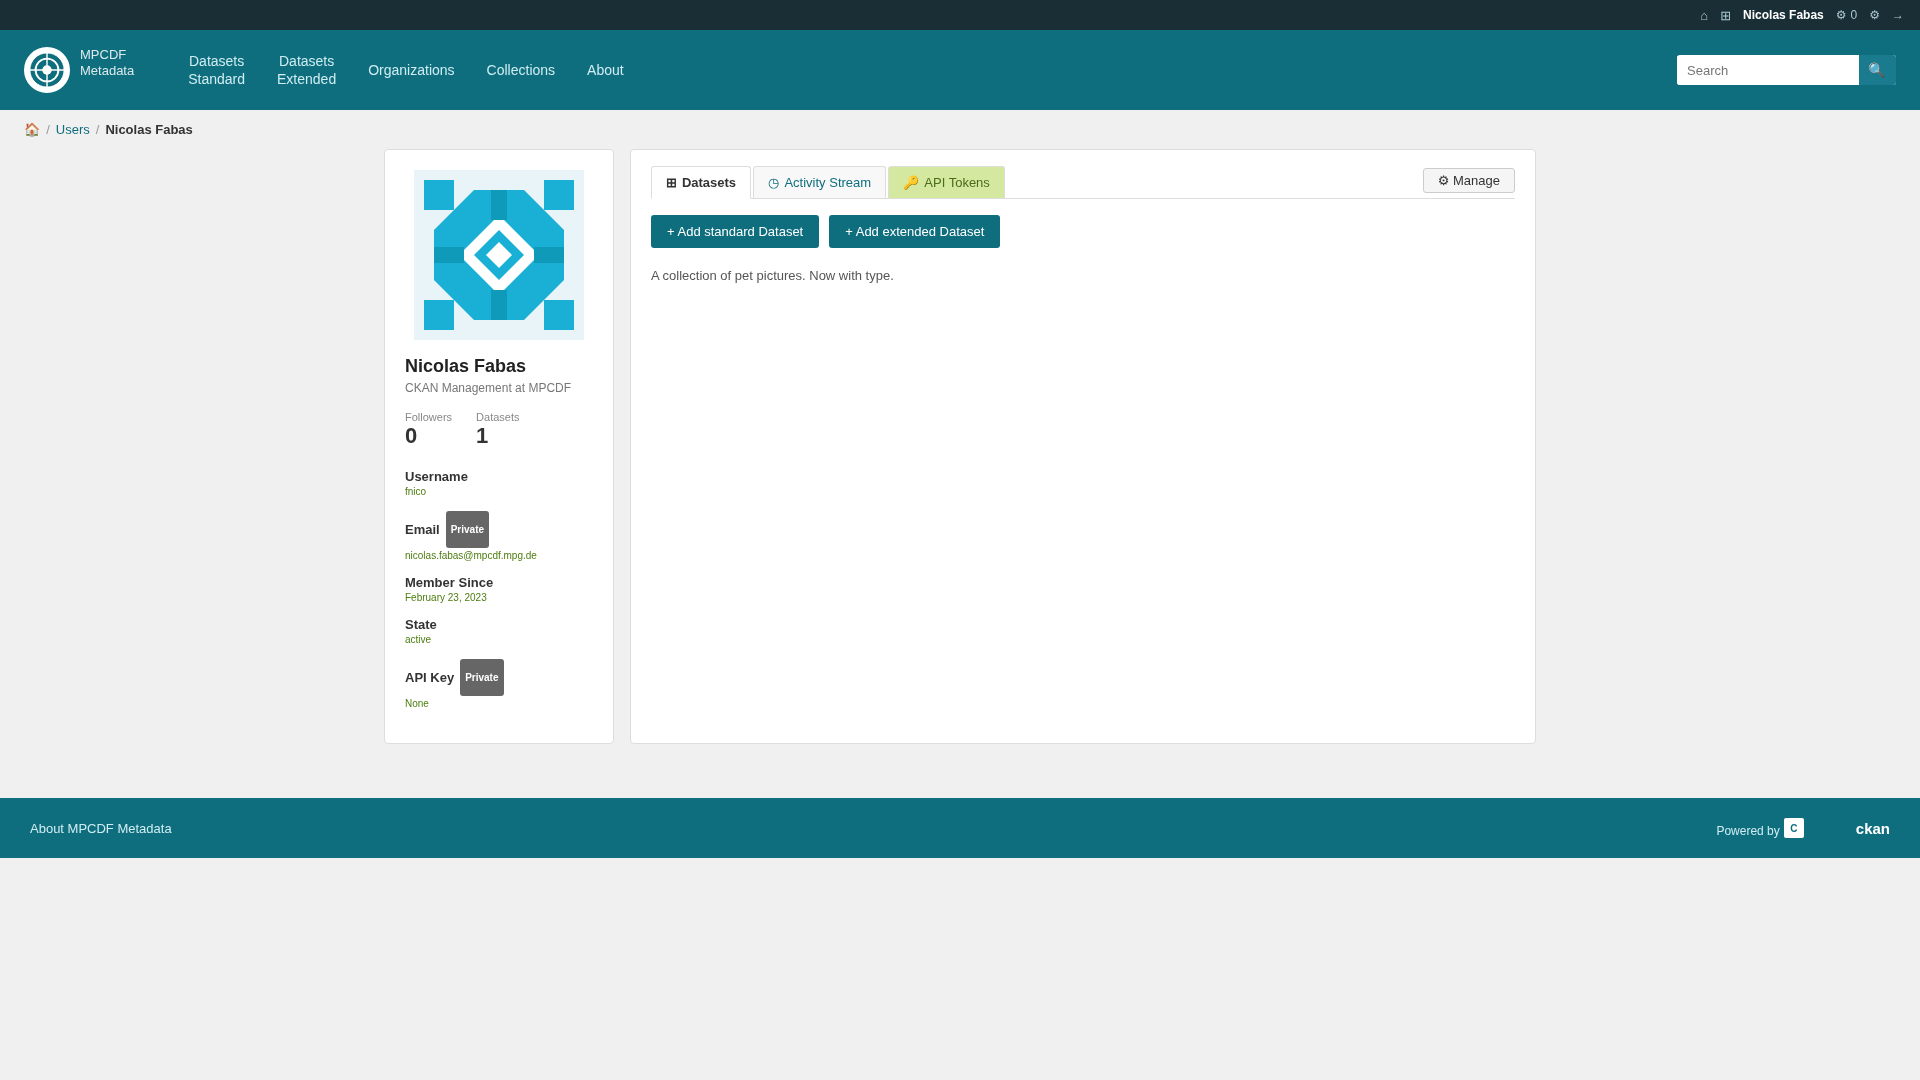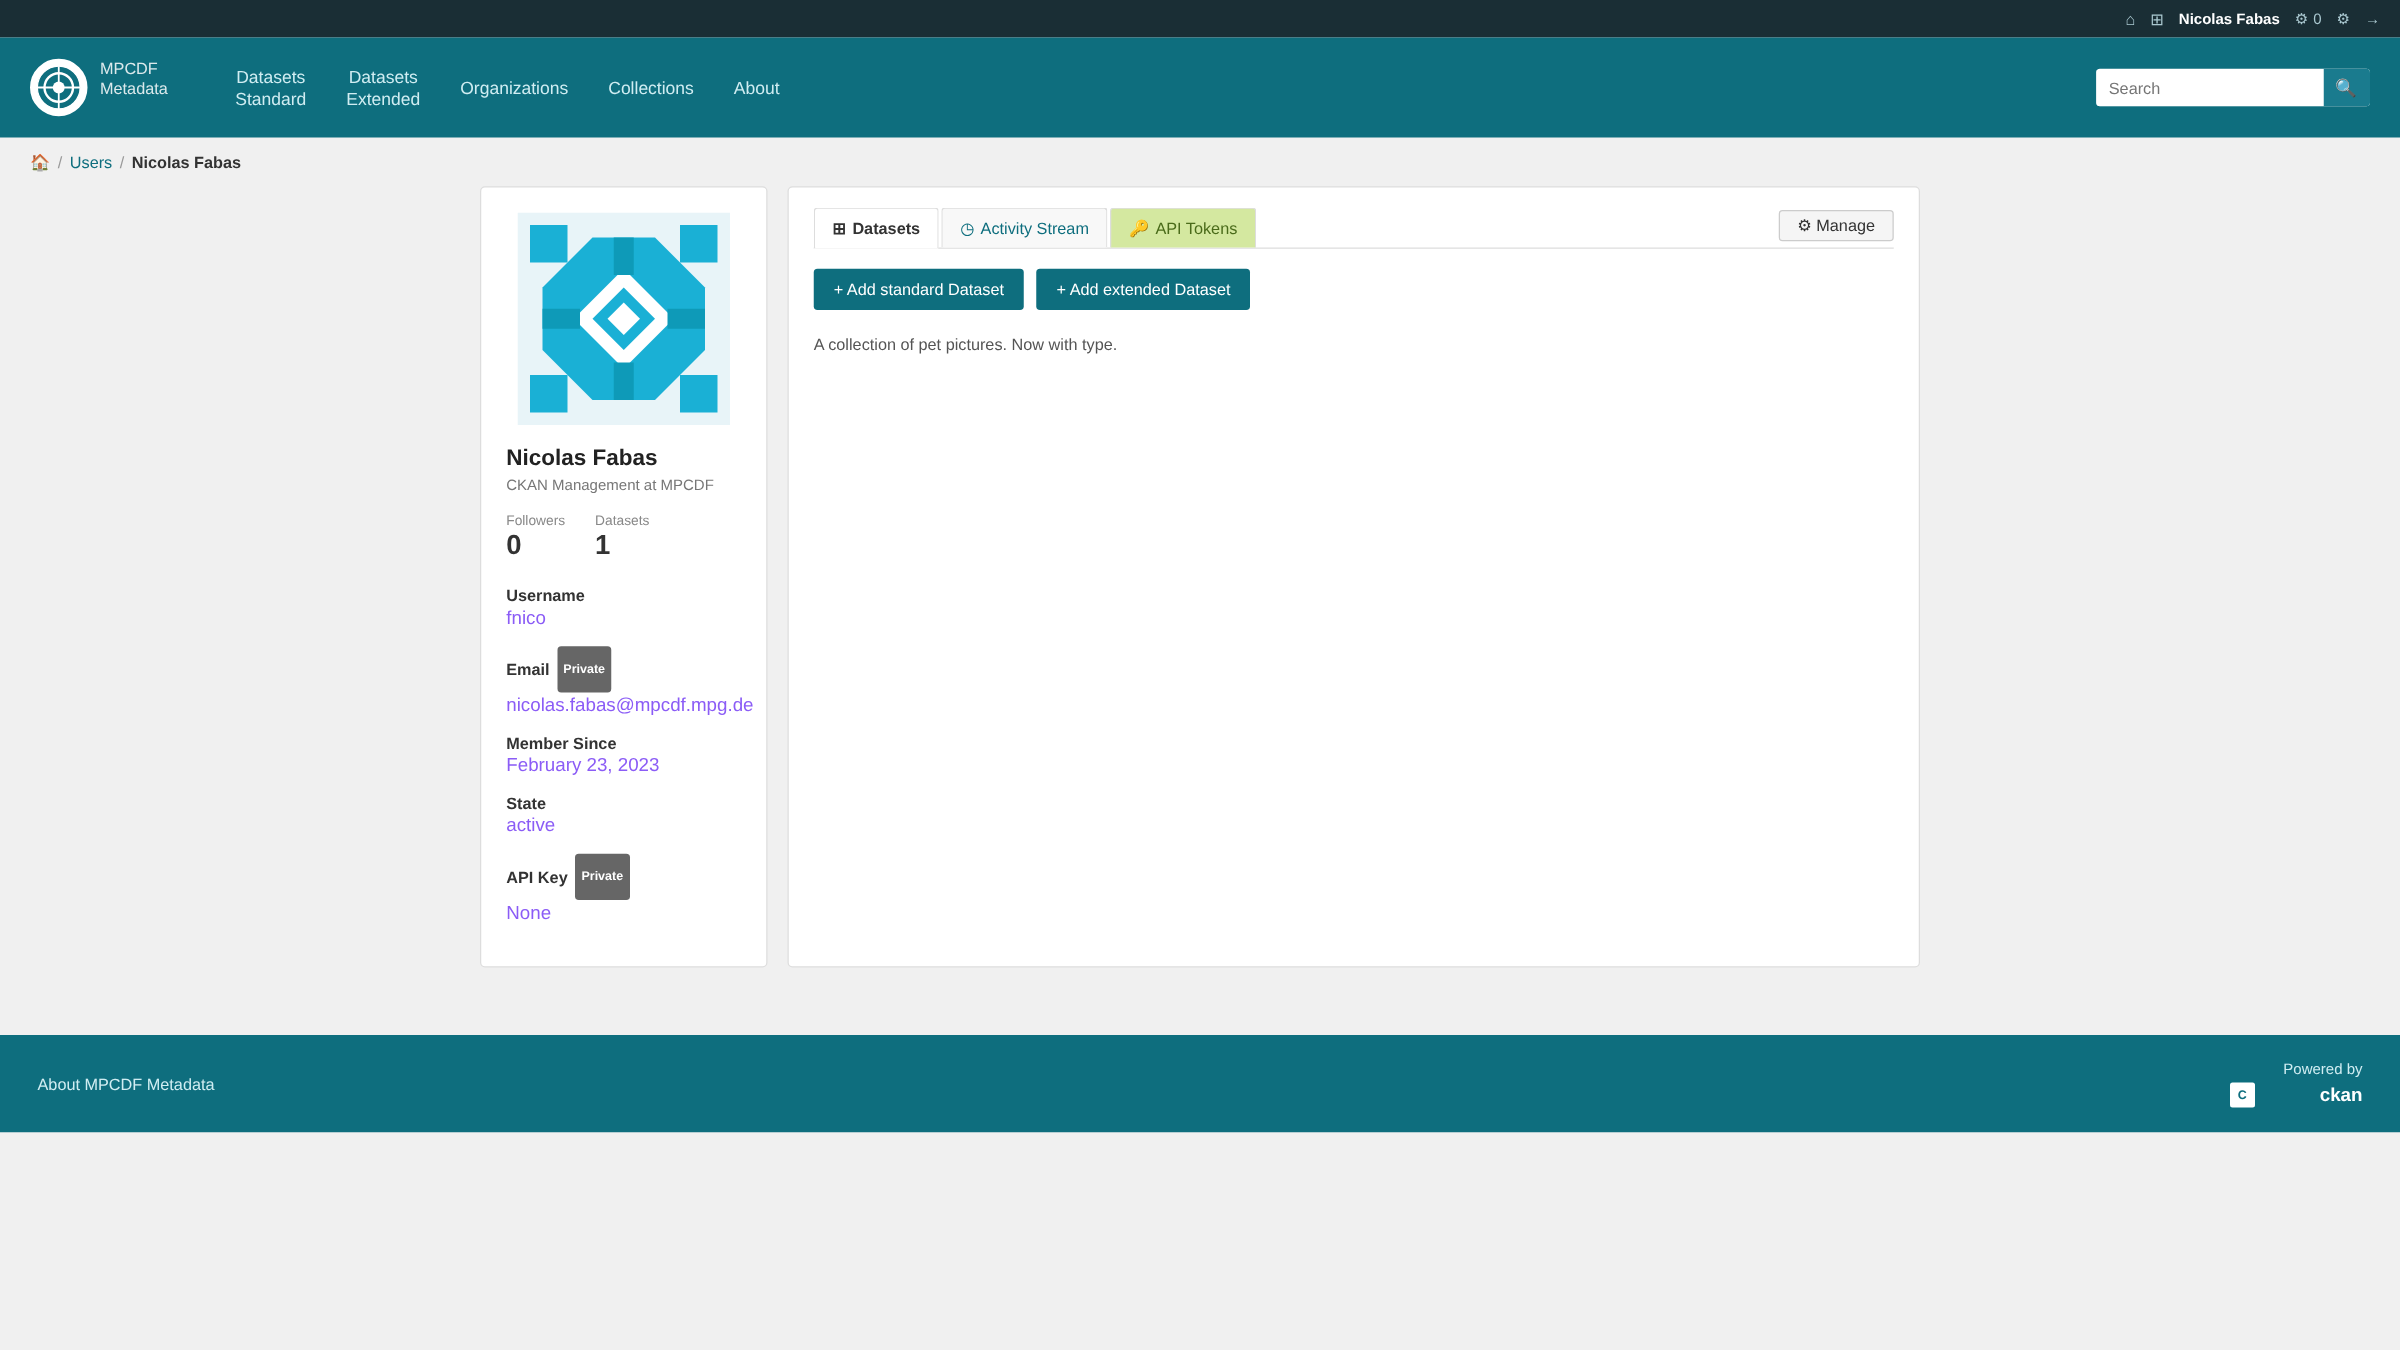--- a/index.html
+++ b/index.html
@@ -157,21 +157,21 @@
       display: flex;
       gap: 24px;
       margin-bottom: 20px;
     }
     .stat-item {}
     .stat-label { font-size: 11px; color: #888; }
     .stat-value { font-size: 22px; font-weight: 700; color: #333; }
 
     .profile-field { margin-bottom: 14px; }
     .field-label { font-weight: 700; font-size: 13px; color: #333; margin-bottom: 2px; display: flex; align-items: center; gap: 6px; }
-    .field-value { font-size: 15px; color: #8b5cf6; }
+    .field-value { font-size: 10px; color: #4d7c0f; }
     .badge-private {
       display: inline-block;
       background: #666;
       color: #fff;
       font-size: 10px;
       padding: 13px 5px;
       border-radius: 3px;
       font-weight: 600;
     }
 
@@ -272,21 +272,21 @@
       background: #0e6e7e;
       padding: 20px 30px;
       display: flex;
       align-items: center;
       justify-content: space-between;
       margin-top: 30px;
     }
     .footer-left { color: #d0edf2; font-size: 13px; cursor: pointer; }
     .footer-right {
       display: flex;
-      flex-direction: column;
+      flex-direction: row;
       align-items: flex-end;
       gap: 4px;
     }
     .powered-by { color: #d0edf2; font-size: 12px; }
     .ckan-logo {
       display: flex;
       align-items: center;
       gap: 5px;
     }
     .ckan-logo-box {

